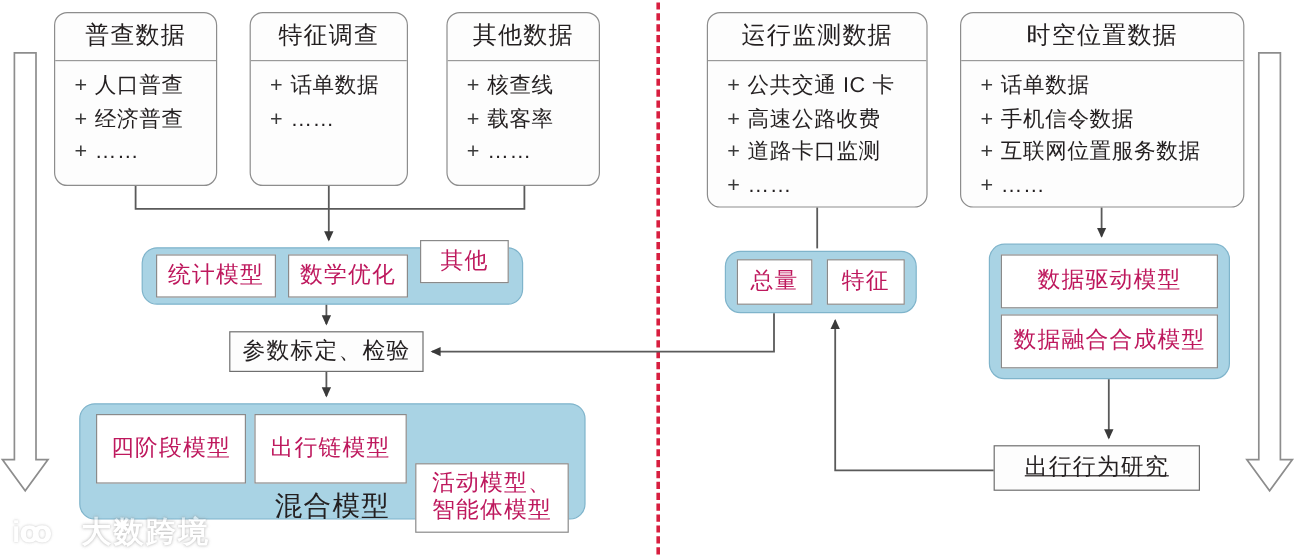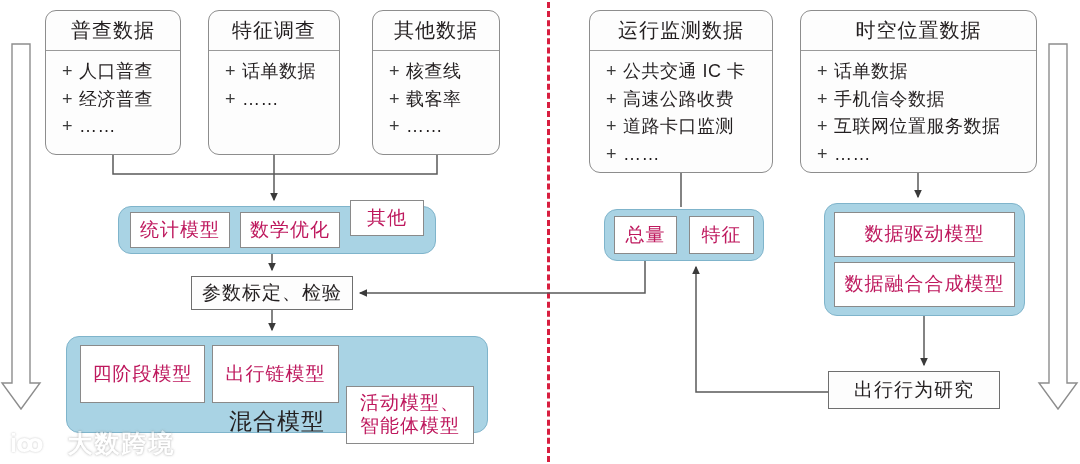--- a/index.html
+++ b/index.html
@@ -193,21 +193,21 @@
   <div class="group-blue" style="left:604px;top:209px;width:160px;height:52px;">
   </div>
   <div class="chip" style="left:614px;top:216px;width:63px;height:38px;">总量</div>
   <div class="chip" style="left:689px;top:216px;width:65px;height:38px;">特征</div>
 
   <div class="group-blue" style="left:824px;top:203px;width:201px;height:113px;">
   </div>
   <div class="chip" style="left:834px;top:212px;width:181px;height:45px;">数据驱动模型</div>
   <div class="chip" style="left:834px;top:262px;width:181px;height:45px;">数据融合合成模型</div>
 
-  <div class="node rect" style="left:828px;top:371px;width:172px;height:38px;">出行行为研究</div>
+  <div class="node rect" style="left:828px;top:371px;width:172px;height:38px;text-decoration:underline;">出行行为研究</div>
 
   <div class="divider"></div>
 
   <svg class="layer" viewBox="0 0 1080 464">
     <defs>
       <marker id="ah" markerWidth="9" markerHeight="9" refX="7.2" refY="4.5" orient="auto" markerUnits="userSpaceOnUse">
         <path d="M0,0.6 L8.4,4.5 L0,8.4 z" fill="#3a3a3a"></path>
       </marker>
     </defs>
     <g stroke="#5a5a5a" stroke-width="1.5" fill="none">

